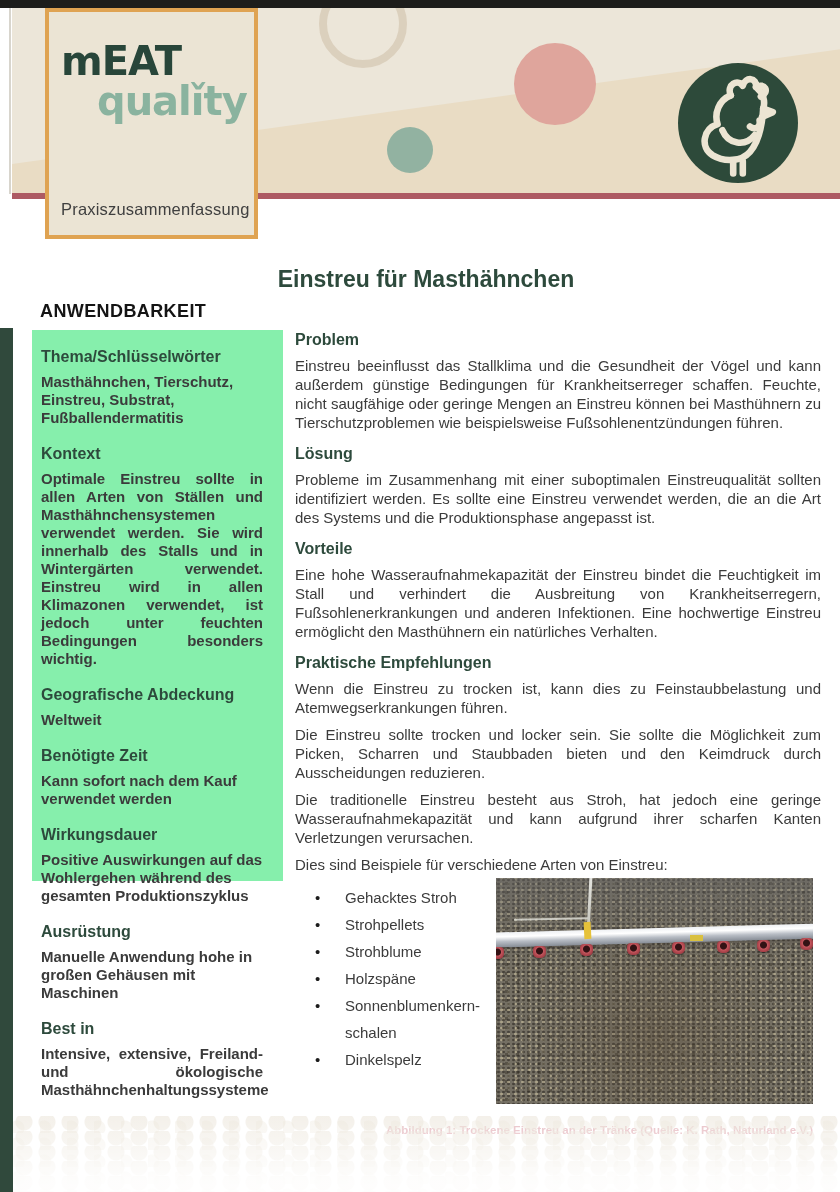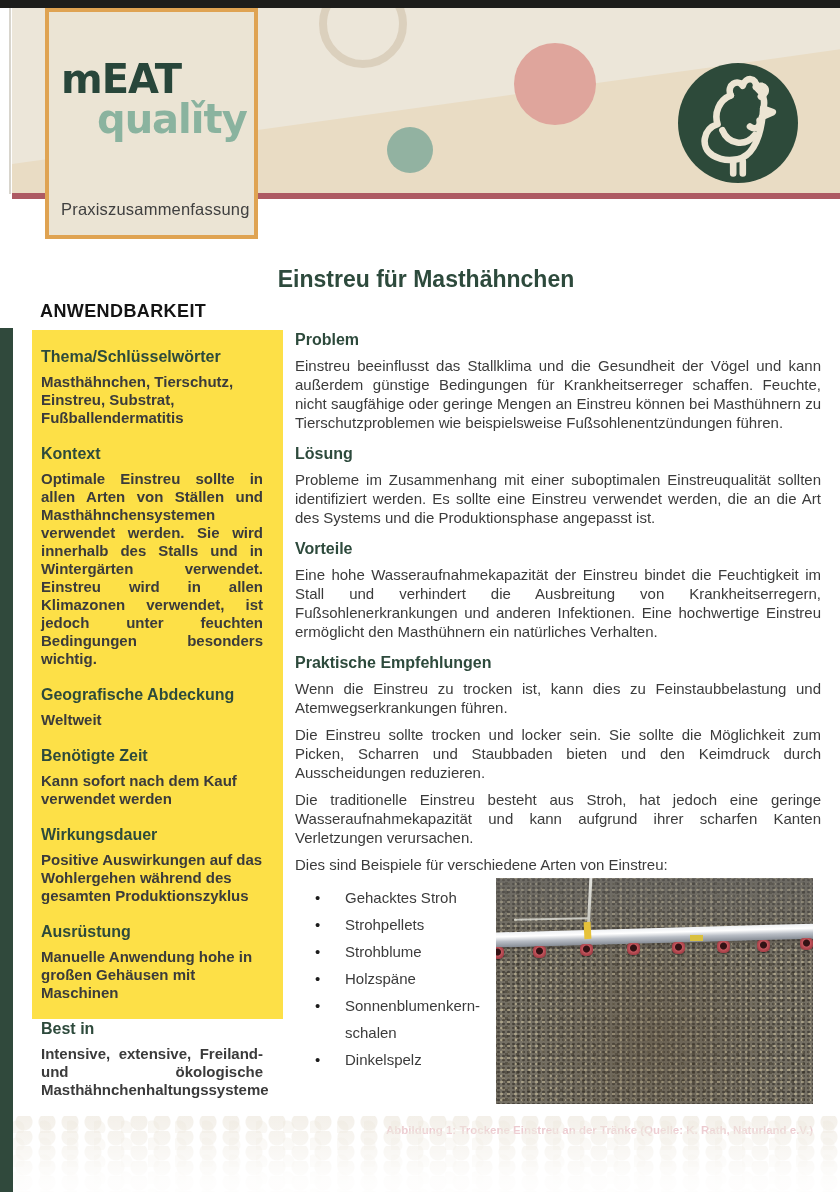--- a/index.html
+++ b/index.html
@@ -17,33 +17,33 @@
   .circle{position:absolute;border-radius:50%;}
   .circle.pink{left:502px;top:35px;width:82px;height:82px;background:#dfa59c;}
   .circle.green{left:375px;top:119px;width:46px;height:46px;background:#92b2a1;}
   .chicken-badge{position:absolute;left:666px;top:55px;width:120px;height:120px;background:#2d4a3a;border-radius:50%;}
   .chicken-badge svg{position:absolute;left:0;top:0;width:120px;height:120px;}
   .edge-line{position:absolute;left:9px;top:8px;width:2px;height:186px;background:#d8d5cd;}
   .redline{position:absolute;left:12px;top:193px;width:828px;height:6px;background:#ad5a63;}
   .logo-box{position:absolute;left:45px;top:8px;width:213px;height:231px;background:#ebe4d4;
     border:4px solid #dfa352;box-sizing:border-box;z-index:5;display:flex;flex-direction:column;
     padding:12px 12px 16px 12px;}
-  .logo-word-top{margin-top:36px;font-family:"DejaVu Sans",sans-serif;font-weight:bold;font-size:40px;
+  .logo-word-top{margin-top:18px;font-family:"DejaVu Sans",sans-serif;font-weight:bold;font-size:40px;
     line-height:38px;color:#28463a;letter-spacing:-1px;}
   .logo-word-bottom{margin-left:36px;font-family:"DejaVu Sans",sans-serif;font-weight:bold;font-size:40px;
     line-height:42px;color:#8ab39f;letter-spacing:-1px;}
   .logo-tagline{margin-top:auto;font-size:16.5px;color:#404040;letter-spacing:.2px;}
   
   .doc-title{position:absolute;left:0;top:266px;width:852px;text-align:center;
     font-size:23px;font-weight:bold;color:#2d4a3c;}
   .applicability{position:absolute;left:40px;top:301px;font-size:18px;font-weight:600;
     color:#141414;letter-spacing:.4px;}
   
   .leftbar{position:absolute;left:0;top:328px;width:13px;height:864px;background:#30493c;}
-  .sidebar{position:absolute;left:32px;top:330px;width:251px;height:689px;background:#fde047;
+  .sidebar{position:absolute;left:32px;top:330px;width:251px;height:551px;background:#86efac;
     box-sizing:border-box;padding:12px 20px 10px 9px;color:#3b3b3b;font-size:15px;line-height:18px;}
   .sb-h{font-size:16px;font-weight:bold;color:#2d4a3c;line-height:19px;margin:17px 0 7px 0;}
   .sb-sec:first-child .sb-h{margin-top:5px;}
   .sb-p{margin:0;font-weight:bold;}
   .sb-p.just{text-align:justify;}
   
   .main{position:absolute;left:295px;top:330px;width:526px;color:#3b3b3b;font-size:15px;line-height:19px;}
   .m-h{font-size:16px;font-weight:bold;color:#2d4a3c;line-height:19px;margin:12px 0 7px 0;}
   .m-sec:first-child .m-h{margin-top:0;}
   .m-p{margin:0 0 8px 0;text-align:justify;}

